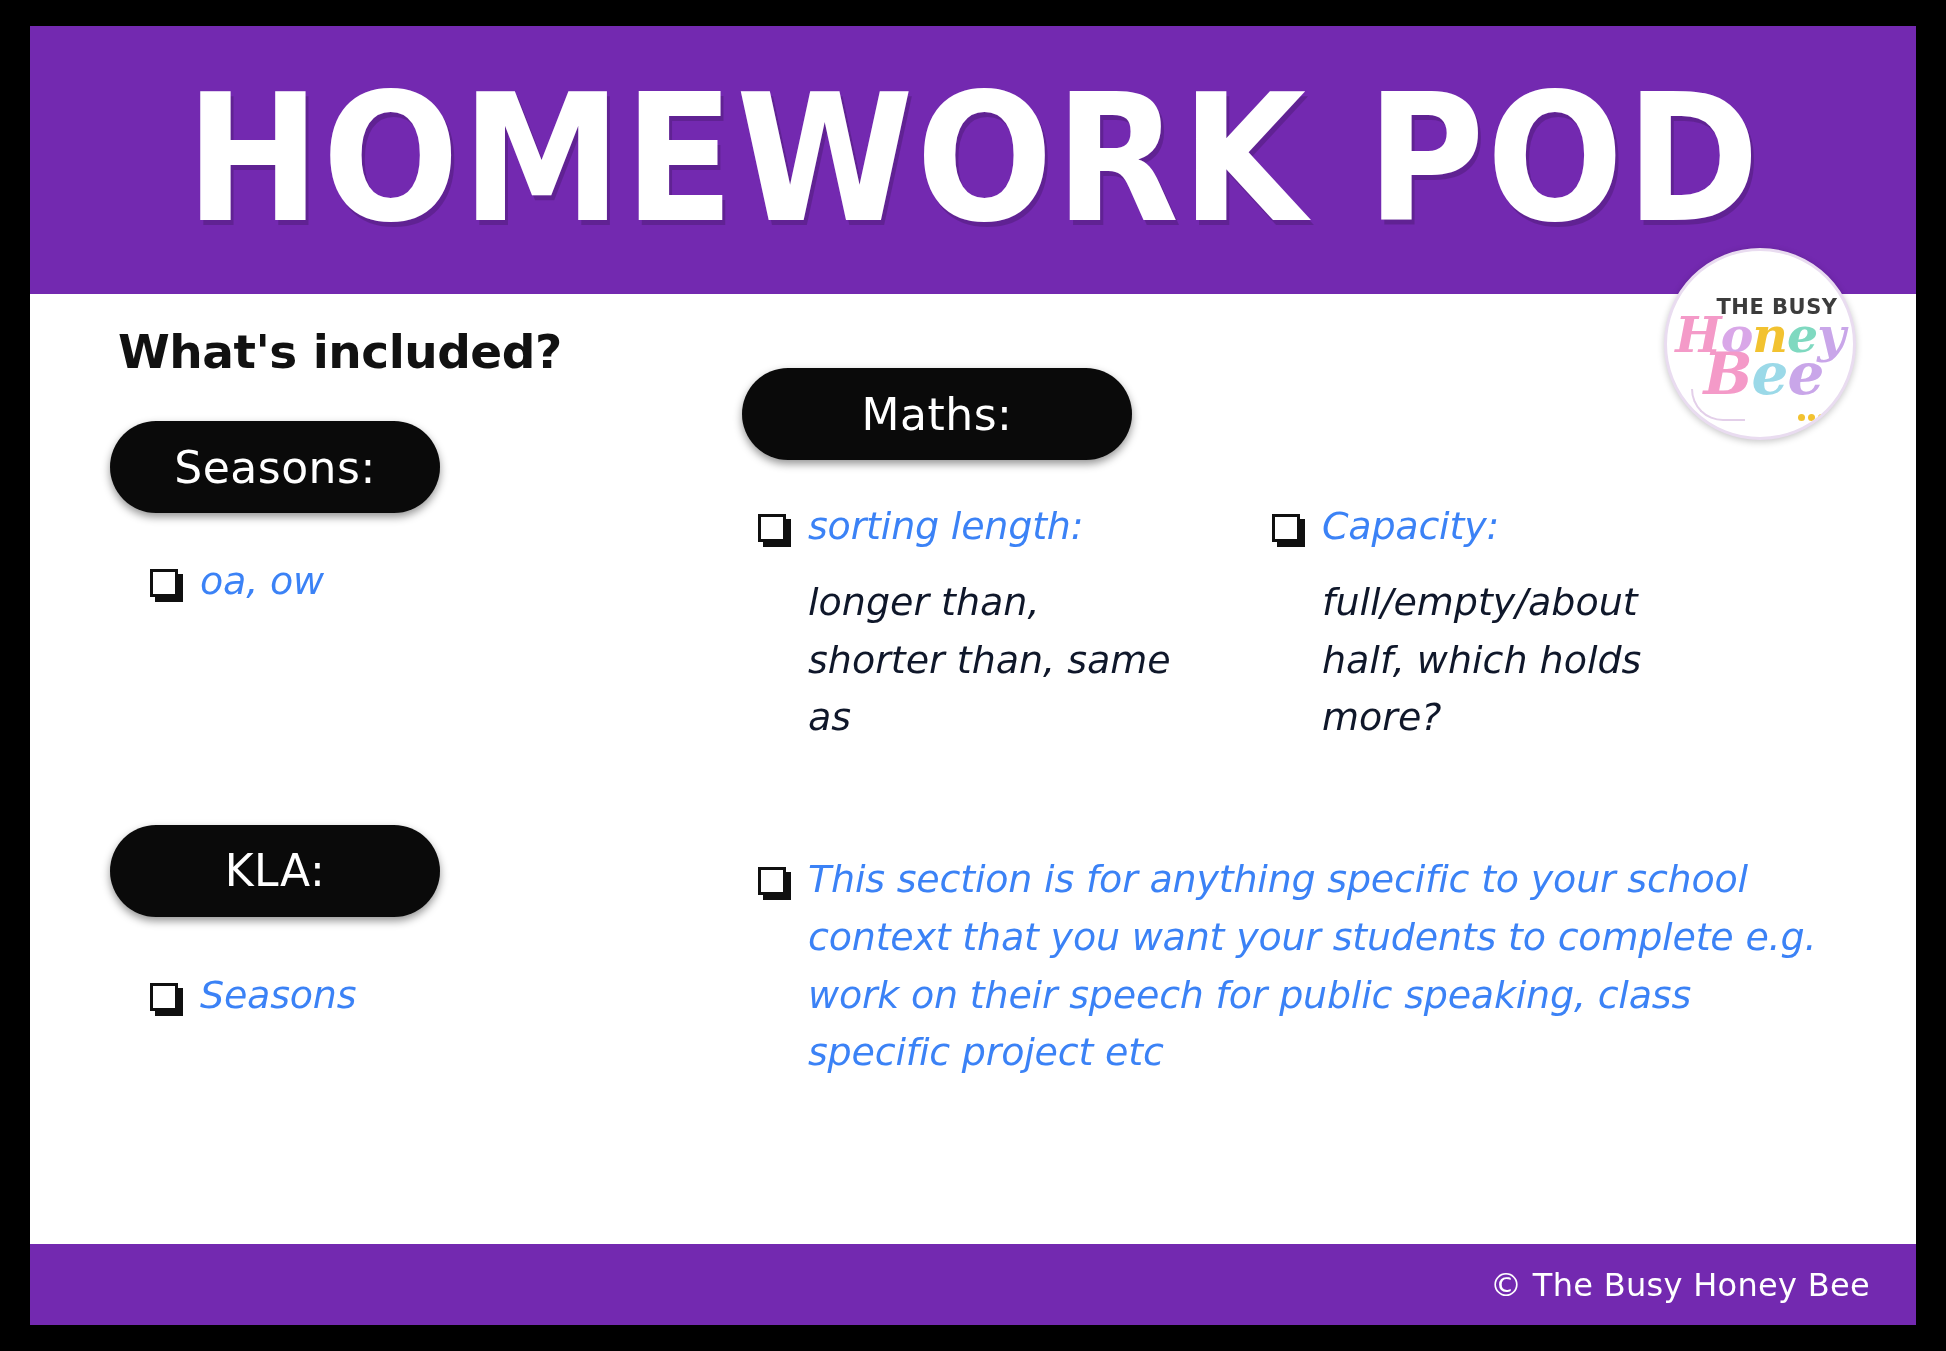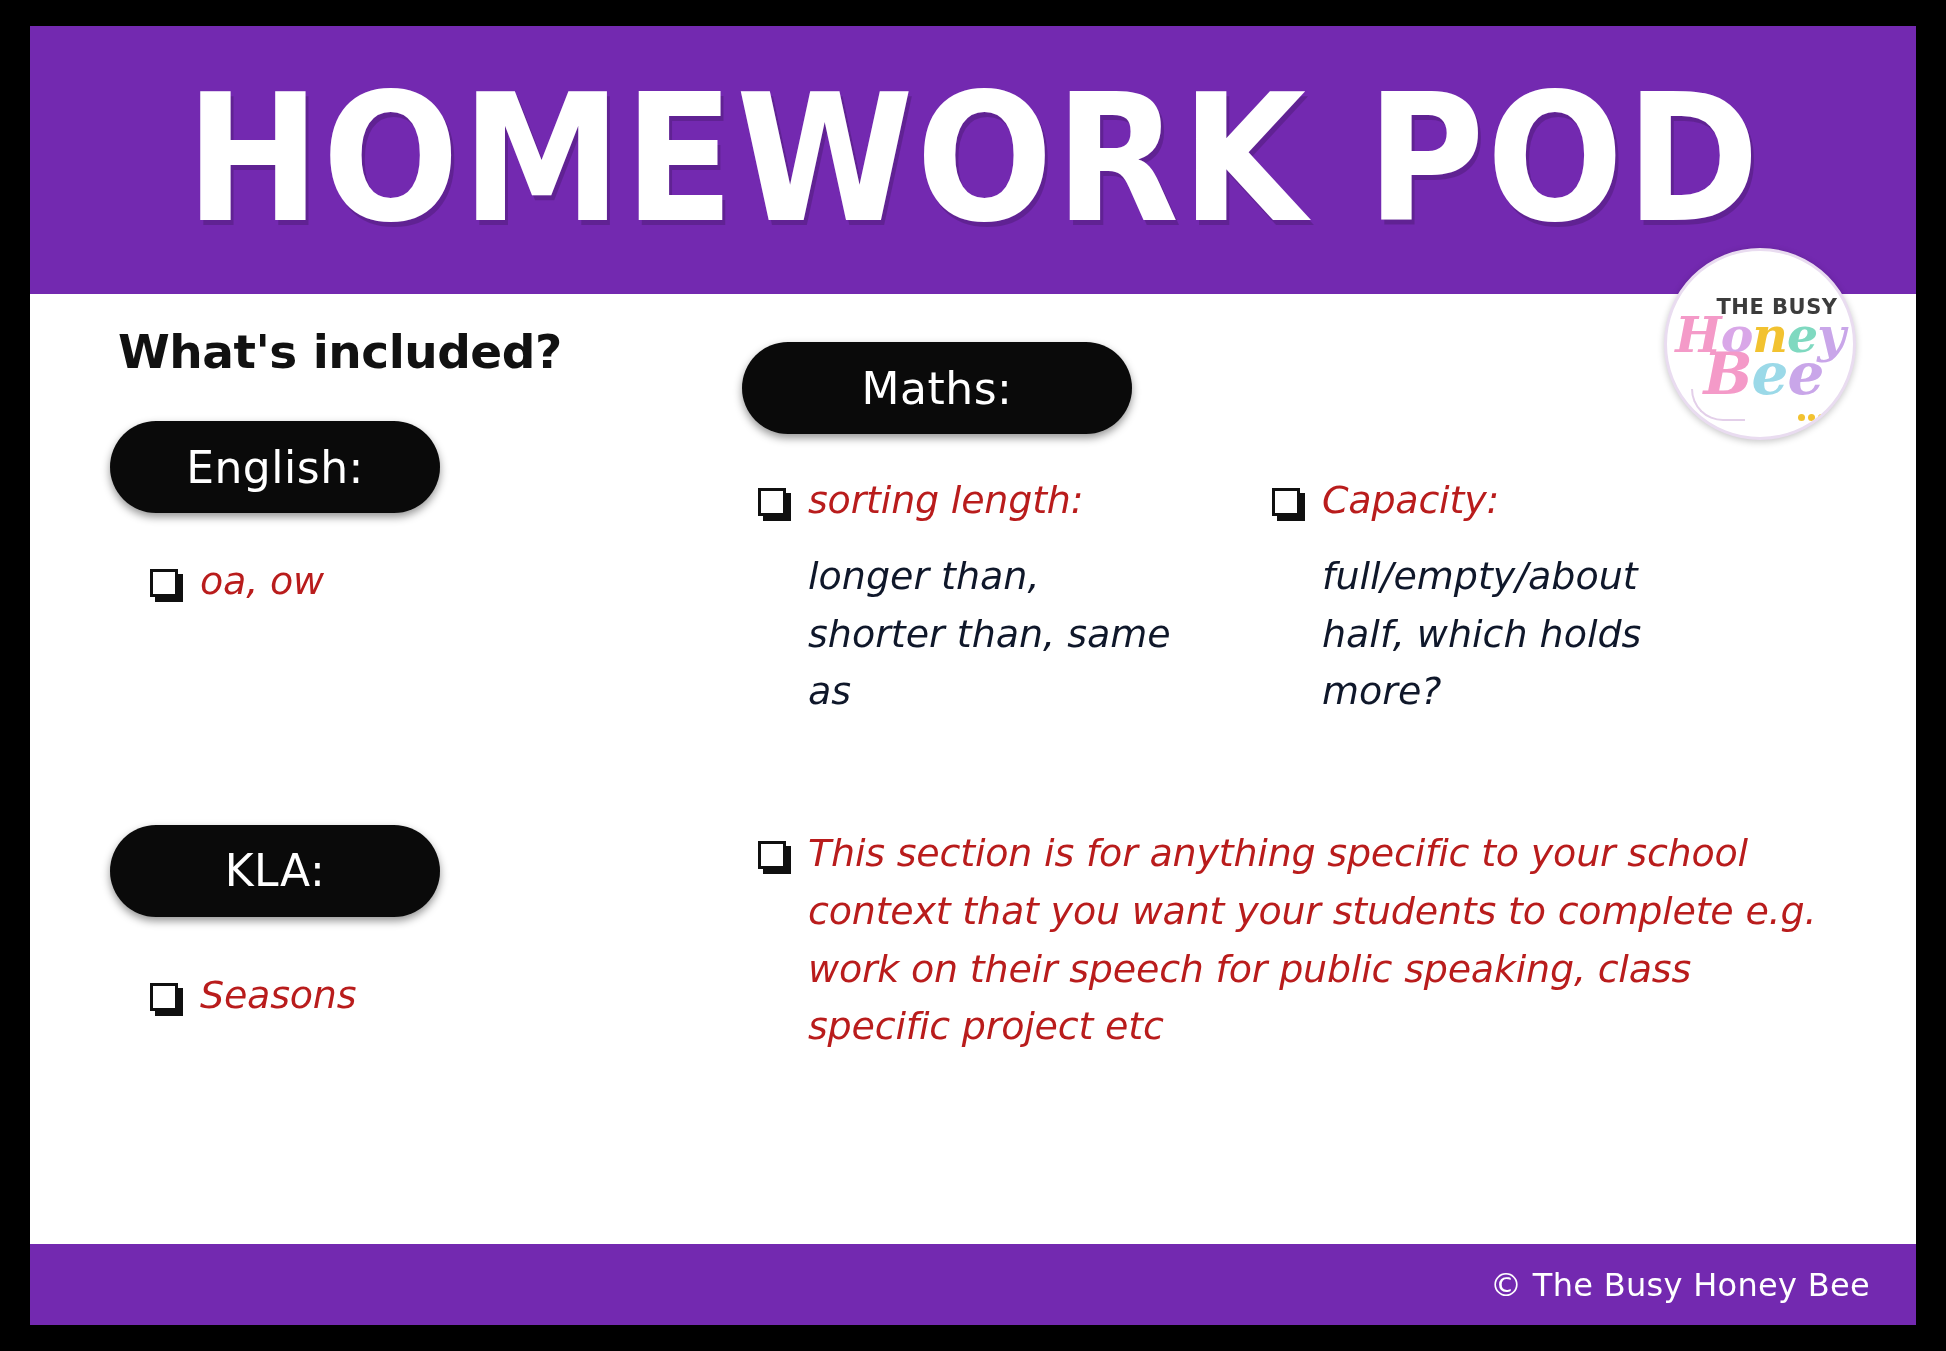--- a/index.html
+++ b/index.html
@@ -139,21 +139,21 @@
 
   .col-left {
     position: absolute;
     left: 58px;
     top: 30px;
     width: 640px;
   }
   .col-right {
     position: absolute;
     left: 680px;
-    top: 48px;
+    top: 74px;
     width: 1160px;
   }
 
   .section-heading {
     font-family: "DejaVu Sans", sans-serif;
     font-weight: 700;
     font-size: 47px;
     color: #111111;
     letter-spacing: -0.5px;
     margin: 0 0 42px 30px;
@@ -194,21 +194,21 @@
     border: 3px solid #101010;
     box-shadow: 5px 5px 0 0 #101010;
     margin-top: 16px;
     box-sizing: border-box;
   }
   .item-text {
     font-family: "DejaVu Sans", sans-serif;
     font-style: italic;
     font-size: 38px;
     line-height: 1.52;
-    color: #b91c1c;
+    color: #3b82f6;
     letter-spacing: -0.2px;
   }
 
   .english-list { margin-top: 40px; margin-left: 62px; }
   .kla-list     { margin-top: 50px; margin-left: 62px; }
   .kla-block    { margin-top: 214px; }
 
   
   .maths-cols {
     display: flex;
@@ -276,21 +276,21 @@
       </div>
     </div>
 
     <div class="content">
 
       <div class="col-left">
 
         <h2 class="section-heading">What's included?</h2>
 
         <div>
-          <div class="pill pill-english">English:</div>
+          <div class="pill pill-english">Seasons:</div>
           <ul class="check-list english-list">
             <li class="check-item">
               <span class="checkbox"></span>
               <span class="item-text">oa, ow</span>
             </li>
           </ul>
         </div>
 
         <div class="kla-block">
           <div class="pill pill-kla">KLA:</div>

